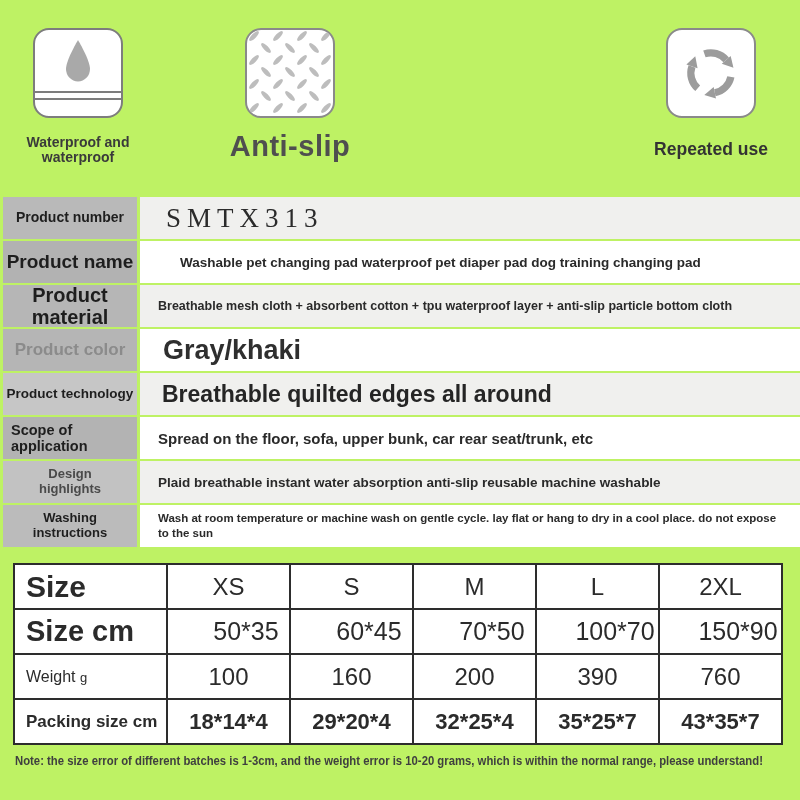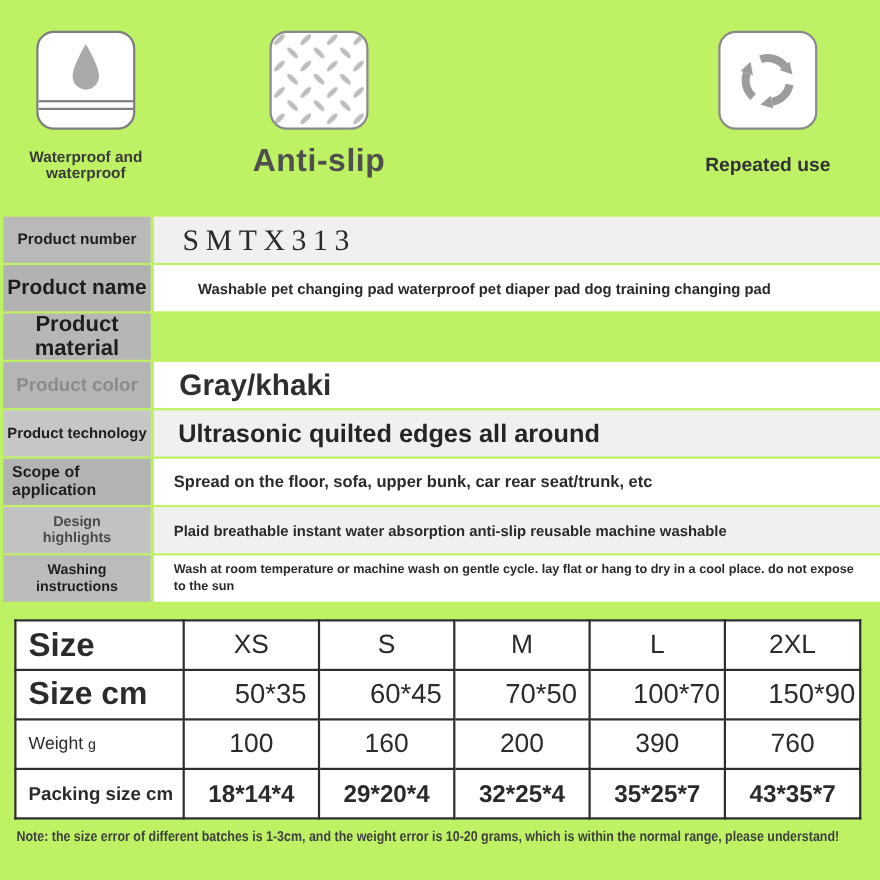--- a/index.html
+++ b/index.html
@@ -5,21 +5,21 @@
   * { margin:0; padding:0; box-sizing:border-box; }
   html,body { background:#fff; }
   body { font-family:"Liberation Sans", sans-serif; }
   .page { position:relative; width:800px; height:800px; background:#bef264; overflow:hidden; }
 
   
   .feature { position:absolute; top:28px; text-align:center; }
   .f1 { left:0;   width:156px; }
   .f2 { left:200px; width:180px; }
   .f3 { left:407px; width:182px; }
-  .f4 { left:608px; width:180px; }
+  .f4 { left:621px; width:180px; }
   .icon-box { width:90px; height:90px; margin:0 auto; border:2.5px solid #7d7d7d;
               border-radius:16px; position:relative; background:#fff; overflow:hidden; }
   .f3 .icon-box { border-color:#4a4a4a; border-radius:14px; }
   .f4 .icon-box { border-color:#8a8a8a; }
 
   
   .drop-svg { position:absolute; left:50%; top:9px; transform:translateX(-50%); }
   .wline { position:absolute; left:0; right:0; height:2px; background:#7d7d7d; }
   .wline.l1 { top:61px; } .wline.l2 { top:68px; }
 
@@ -139,28 +139,29 @@
     <div class="spec-row">
       <div class="spec-label">Product number</div>
       <div class="spec-value">SMTX313</div>
     </div>
     <div class="spec-row">
       <div class="spec-label">Product name</div>
       <div class="spec-value">Washable pet changing pad waterproof pet diaper pad dog training changing pad</div>
     </div>
     <div class="spec-row">
       <div class="spec-label">Product material</div>
+      <div class="spec-value">Breathable mesh cloth + absorbent cotton + tpu waterproof layer + anti-slip particle bottom cloth</div>
     </div>
     <div class="spec-row">
       <div class="spec-label">Product color</div>
       <div class="spec-value">Gray/khaki</div>
     </div>
     <div class="spec-row">
       <div class="spec-label">Product technology</div>
-      <div class="spec-value">Ultrasonic quilted edges all around</div>
+      <div class="spec-value">Breathable quilted edges all around</div>
     </div>
     <div class="spec-row">
       <div class="spec-label">Scope of
 application</div>
       <div class="spec-value">Spread on the floor, sofa, upper bunk, car rear seat/trunk, etc</div>
     </div>
     <div class="spec-row">
       <div class="spec-label">Design
 highlights</div>
       <div class="spec-value">Plaid breathable instant water absorption anti-slip reusable machine washable</div>

